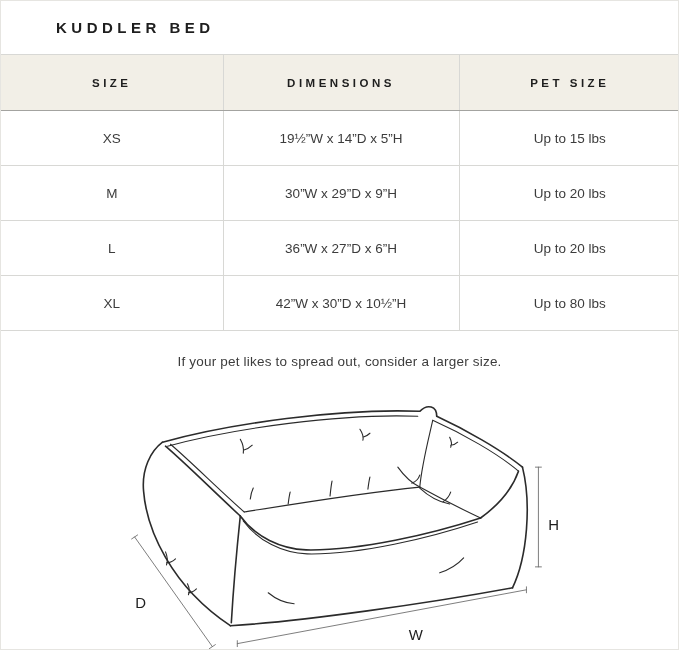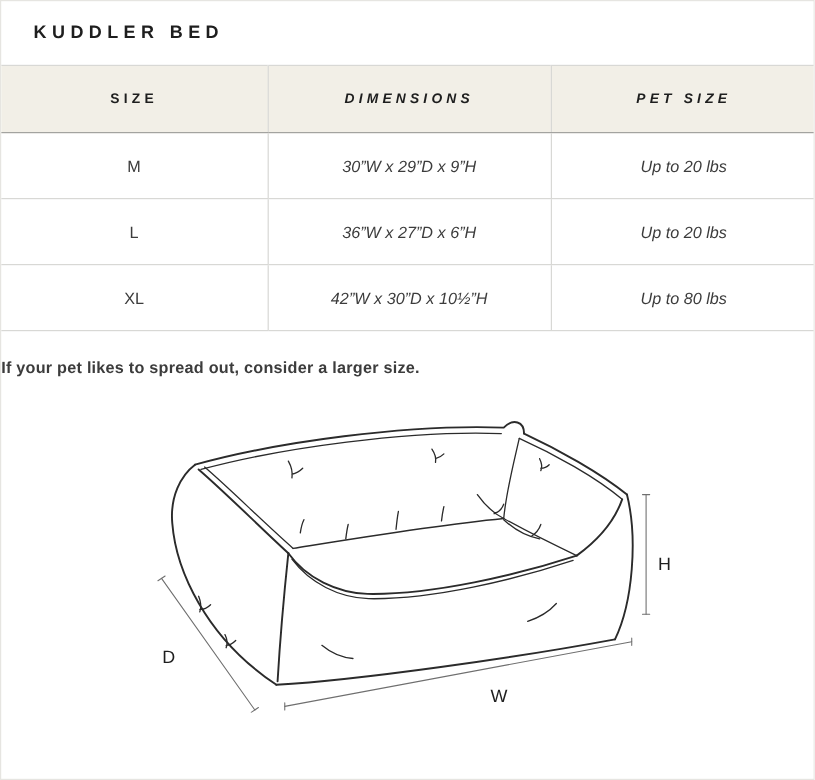--- a/index.html
+++ b/index.html
@@ -21,21 +21,21 @@
   .page {
     width: 679px; height: 650px;
     background: #fff;
     border: 1px solid #e6e5e1;
     overflow: hidden;
   }
   .title-bar {
     height: 53px;
     display: flex;
     align-items: center;
-    padding-left: 27px;
+    padding-left: 55px;
   }
   .page-title {
     font-size: 15px;
     font-weight: bold;
     letter-spacing: 4.5px;
     color: var(--text-primary);
   }
   table.size-table {
     width: 100%;
     border-collapse: collapse;
@@ -57,28 +57,26 @@
     height: 55px;
     font-size: 13.5px;
     font-weight: 400;
     color: var(--text-secondary);
     text-align: center;
     border-bottom: 1px solid var(--border-light);
   }
   table.size-table th + th,
   table.size-table td + td {
     border-left: 1px solid var(--border-light);
-    font-style: italic;
   }
   .note-bar {
     height: 60px;
     display: flex;
     align-items: center;
-    justify-content: flex-start;
-    font-weight: bold;
+    justify-content: center;
   }
   .sizing-note {
     font-size: 13.5px;
     color: var(--text-secondary);
     letter-spacing: 0.2px;
   }
   .diagram {
     height: 258px;
     position: relative;
   }
@@ -109,20 +107,25 @@
         <col style="width:221px">
     </colgroup>
     <thead>
       <tr>
         <th>SIZE</th>
         <th>DIMENSIONS</th>
         <th>PET SIZE</th>
       </tr>
     </thead>
     <tbody>
+      <tr>
+        <td>XS</td>
+        <td>19½”W x 14”D x 5”H</td>
+        <td>Up to 15 lbs</td>
+      </tr>
       <tr>
         <td>M</td>
         <td>30”W x 29”D x 9”H</td>
         <td>Up to 20 lbs</td>
       </tr>
       <tr>
         <td>L</td>
         <td>36”W x 27”D x 6”H</td>
         <td>Up to 20 lbs</td>
       </tr>

